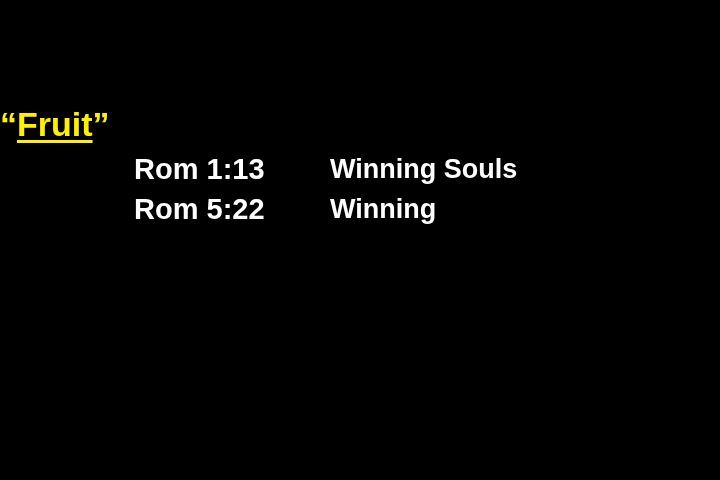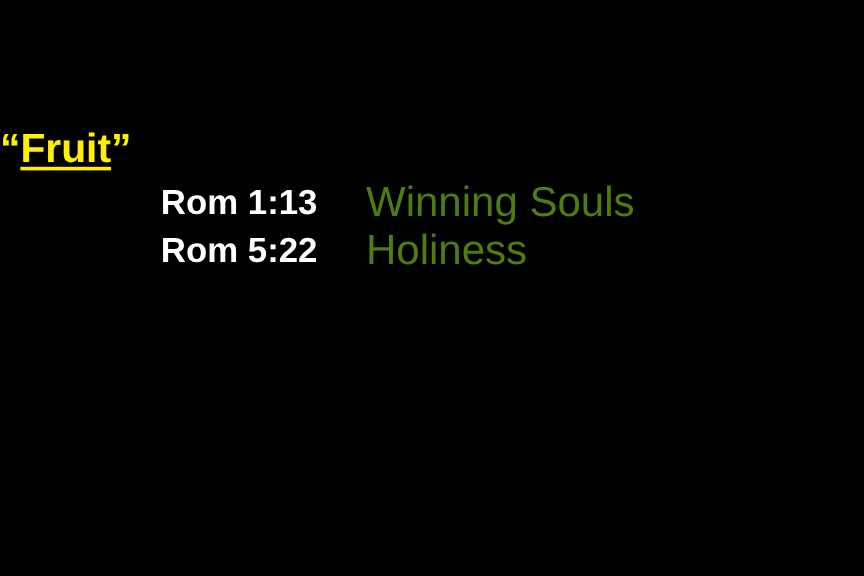--- a/index.html
+++ b/index.html
@@ -45,50 +45,51 @@
     position: absolute;
     left: 134px;
     top: 149px;
   }
   .entry-row {
     display: flex;
     align-items: flex-end;
     height: 40px;
     line-height: 40px;
     white-space: nowrap;
+    gap: 25px;
   }
   .entry-ref {
     color: #FFFFFF;
     font-size: 29px;
     font-weight: bold;
     width: 171px;
     flex: 0 0 171px;
   }
   .entry-val {
-    color: #4d7c0f;
-    font-size: 35px;
-    font-weight: normal;
+    color: #ffffff;
+    font-size: 27px;
+    font-weight: bold;
   }
 </style>
 </head>
 <body>
 
 <div class="slide">
 
   <div class="slide-title">
     <span class="quote">“</span><span class="title-word">Fruit</span><span class="quote">”</span>
   </div>
 
   <div class="entry-list">
 
     <div class="entry-row">
       <span class="entry-ref">Rom 1:13</span>
       <span class="entry-val">Winning Souls</span>
     </div>
 
     <div class="entry-row">
       <span class="entry-ref">Rom 5:22</span>
-      <span class="entry-val">Holiness</span>
+      <span class="entry-val">Winning</span>
     </div>
 
   </div>
 
 </div>
 
 </body></html>

